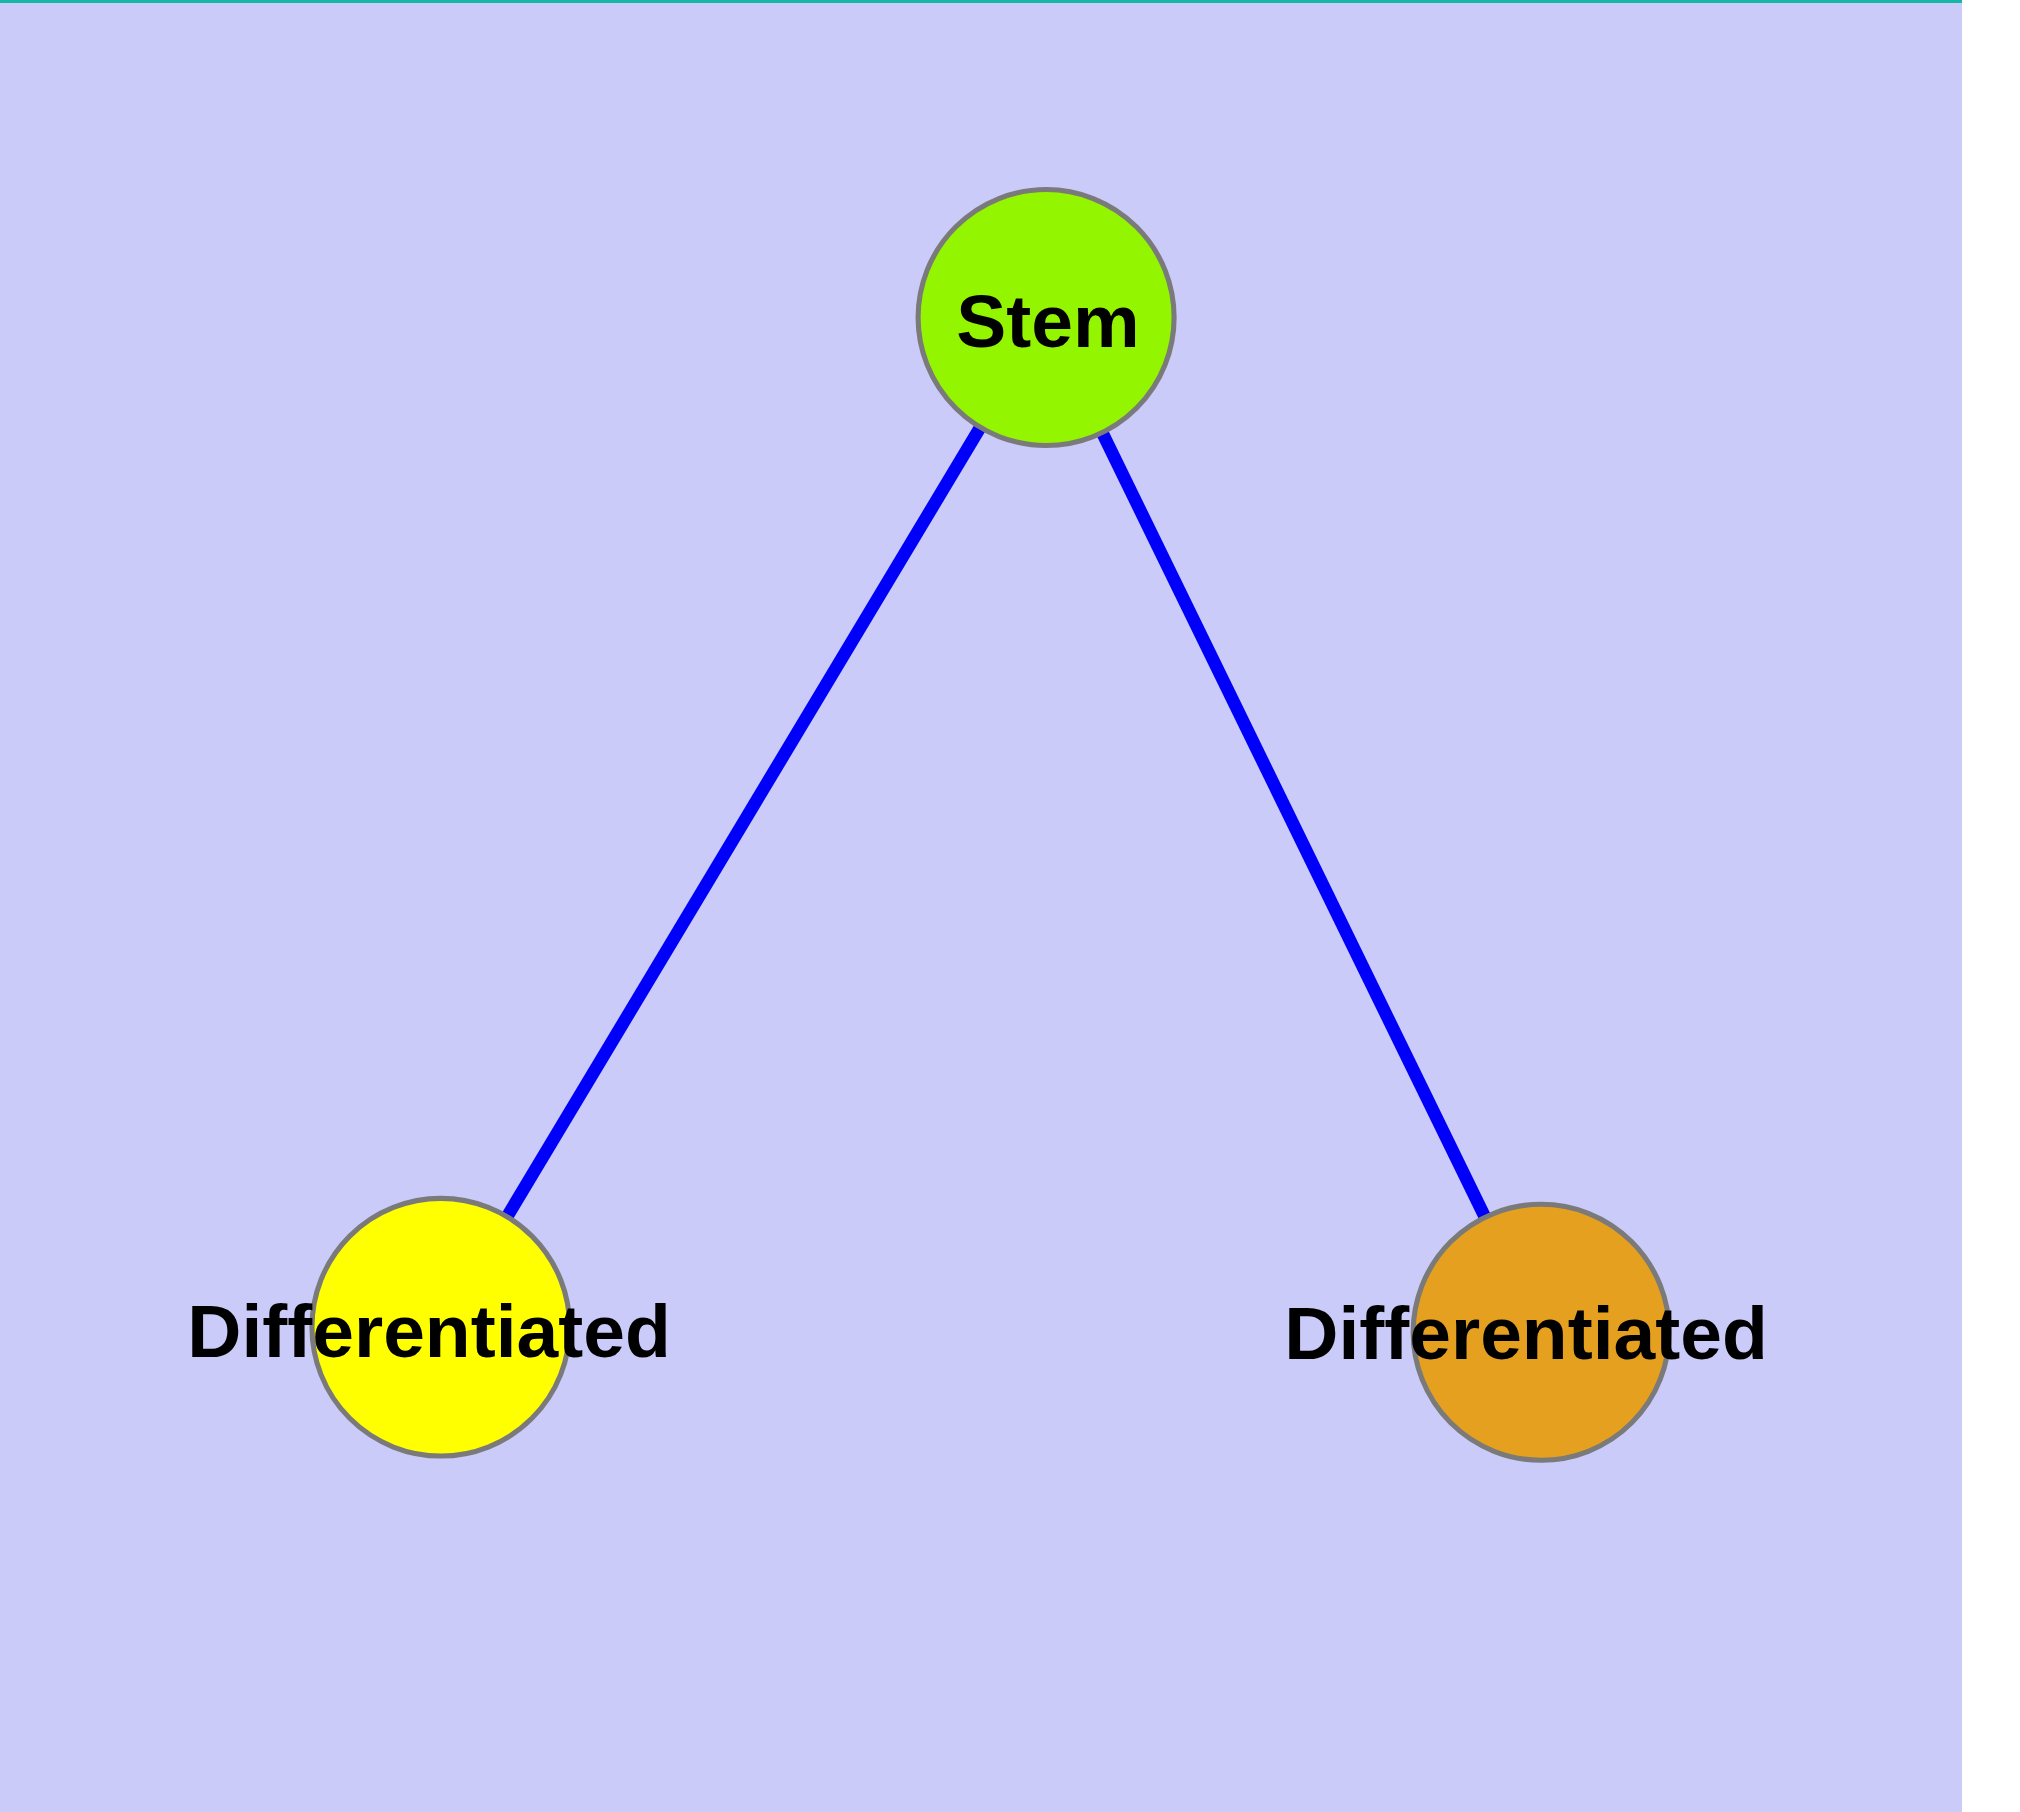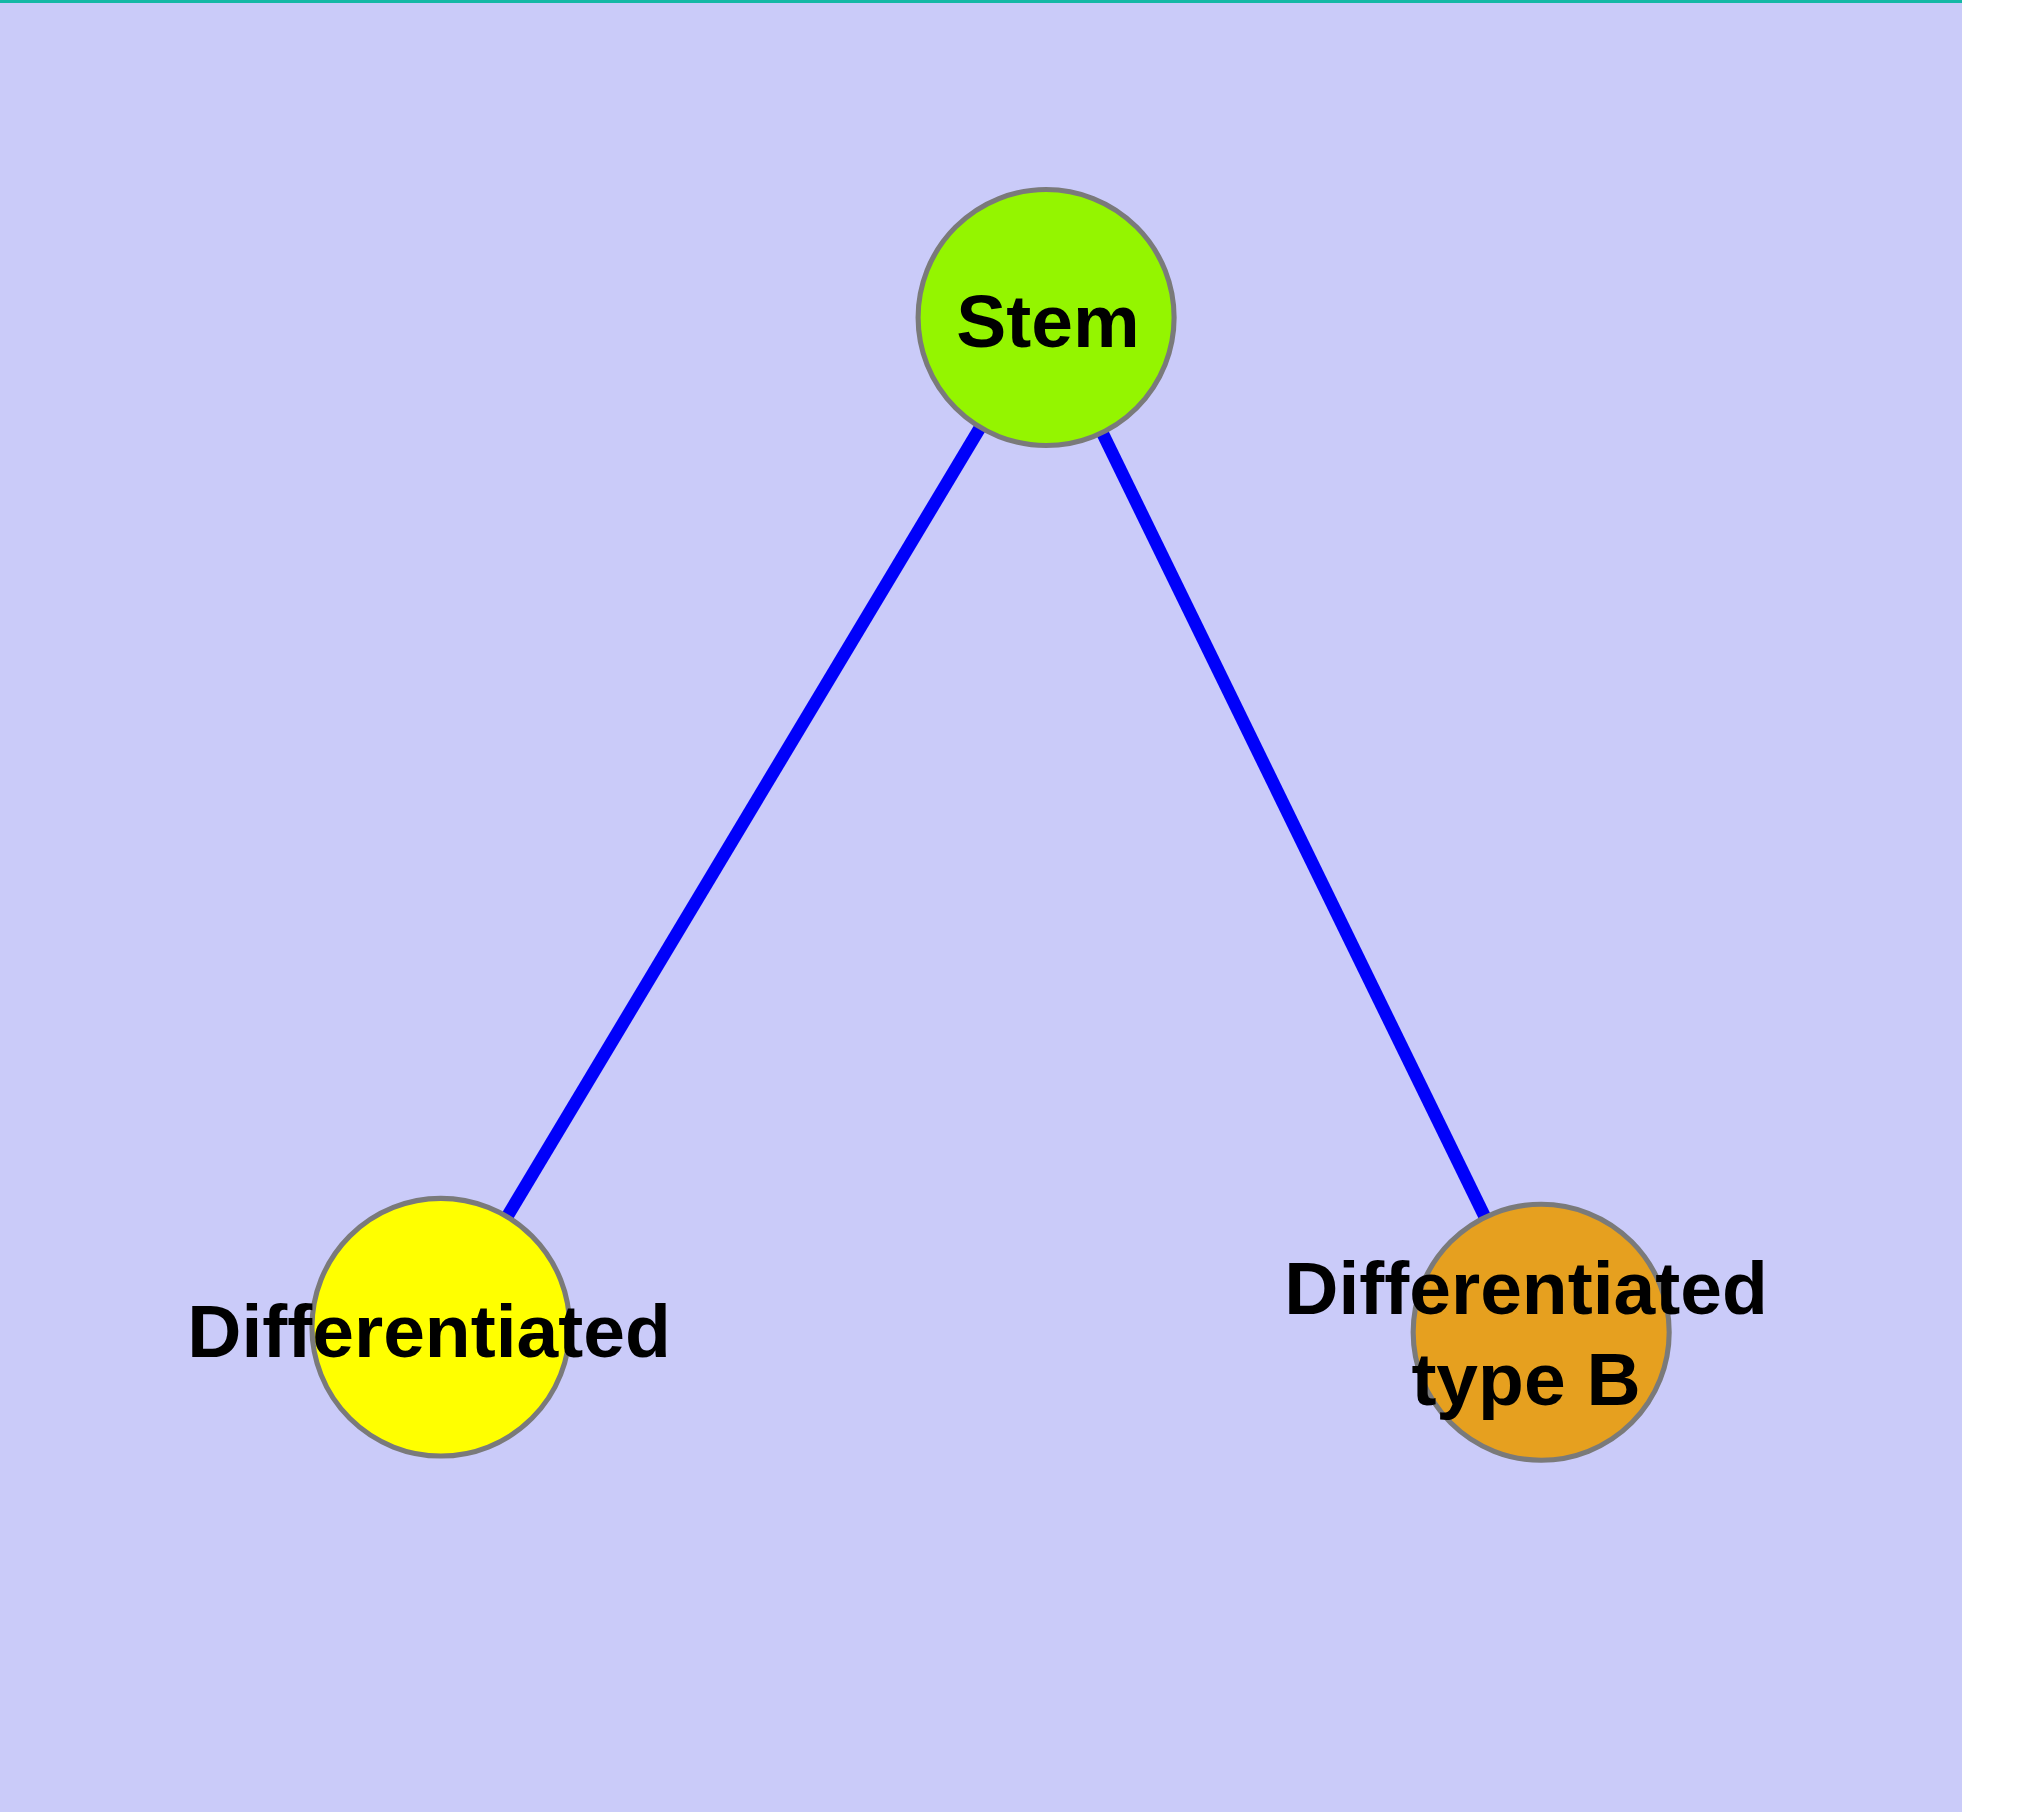--- a/index.html
+++ b/index.html
@@ -73,18 +73,17 @@
     <div id="label-stem" class="node-label">
       <span class="label-line">Stem</span>
     </div>
 
     <div id="label-type-a" class="node-label">
       <span class="label-line">Differentiated</span>
     </div>
 
     <div id="label-type-b" class="node-label">
       <span class="label-line">Differentiated</span>
-      <span class="label-line">type B</span>
     </div>
 
   </div>
 </div>
 
 
 </body></html>

